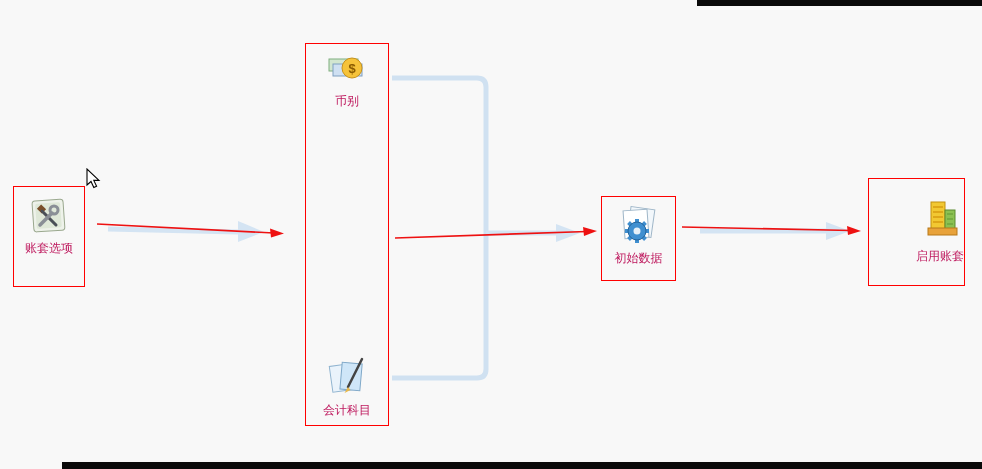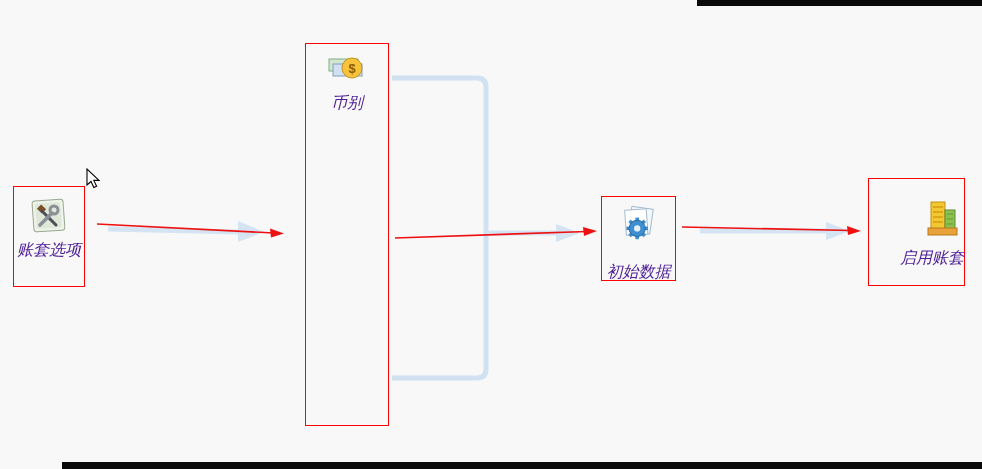--- a/index.html
+++ b/index.html
@@ -15,24 +15,24 @@
   .edge-bar { position:absolute; background:#0a0a0a; }
   .edge-bar.top { top:0; right:0; width:285px; height:6px; }
   .edge-bar.bottom { top:462px; left:62px; width:920px; height:7px; }
 
   .node {
     position:absolute; border:1px solid #ff0000;
     display:flex; flex-direction:column; align-items:center;
     background:transparent; cursor:pointer;
   }
   .node .label, .group-item .label {
-    font-size:16px; color:#4c1d95; white-space:nowrap; line-height:1;font-style:italic;
+    font-size:12px; color:#be185d; white-space:nowrap; line-height:1;
   }
   .node-account-options { left:13px; top:186px; width:72px; height:101px; padding-top:10px; gap:7px; }
-  .node-initial-data    { left:601px; top:196px; width:75px; height:85px; padding-top:8px; gap:23px; }
+  .node-initial-data    { left:601px; top:196px; width:75px; height:85px; padding-top:8px; gap:7px; }
   .node-enable-account  { left:868px; top:178px; width:97px; height:108px; padding-top:18px; gap:9px;align-items:flex-end; }
 
   .group-box {
     position:absolute; left:305px; top:43px; width:84px; height:383px;
     border:1px solid #ff0000;
   }
   .group-item {
     position:absolute; left:0; width:100%;
     display:flex; flex-direction:column; align-items:center; gap:7px;
     cursor:pointer;
@@ -106,20 +106,29 @@
       <svg width="44" height="36" viewBox="0 0 44 36">
         <rect x="4" y="7" width="29" height="12" fill="#d2e6d0" stroke="#7fae7f"></rect>
         <rect x="8" y="12" width="29" height="12" fill="#cfe0f2" stroke="#7f9fc0"></rect>
         <circle cx="27" cy="16" r="10" fill="#f6c33a" stroke="#c8921c"></circle>
         <text x="27" y="21" font-size="13" text-anchor="middle" fill="#8a5b00" font-weight="bold">$</text>
       </svg>
       <div class="label">币别</div>
     </div>
 
 
+    <div class="group-item subjects">
+      <svg width="44" height="40" viewBox="0 0 44 40">
+        <rect x="6" y="8" width="20" height="26" fill="#eaf3fb" stroke="#90b4d0" transform="rotate(-8 16 21)"></rect>
+        <rect x="16" y="6" width="20" height="27" fill="#cfe6f8" stroke="#7fa8c8" transform="rotate(5 26 20)"></rect>
+        <path d="M37 2 L23 30" stroke="#444444" stroke-width="2.5" stroke-linecap="round"></path>
+        <path d="M23 30 L19.5 36 L25.5 33 Z" fill="#e8b84a"></path>
+      </svg>
+      <div class="label">会计科目</div>
+    </div>
 
   </div>
 
   <div class="node node-initial-data">
     <svg width="44" height="40" viewBox="0 0 44 40">
       <rect x="12" y="3" width="24" height="28" fill="#f2f7fb" stroke="#9fb6c8" transform="rotate(8 24 17)"></rect>
       <rect x="7" y="5" width="24" height="28" fill="#ffffff" stroke="#9fb6c8" transform="rotate(-4 19 19)"></rect>
       <g transform="translate(20,26)">
         <g fill="#3f8fd0">
           <rect x="-2" y="-12" width="4" height="5"></rect>

